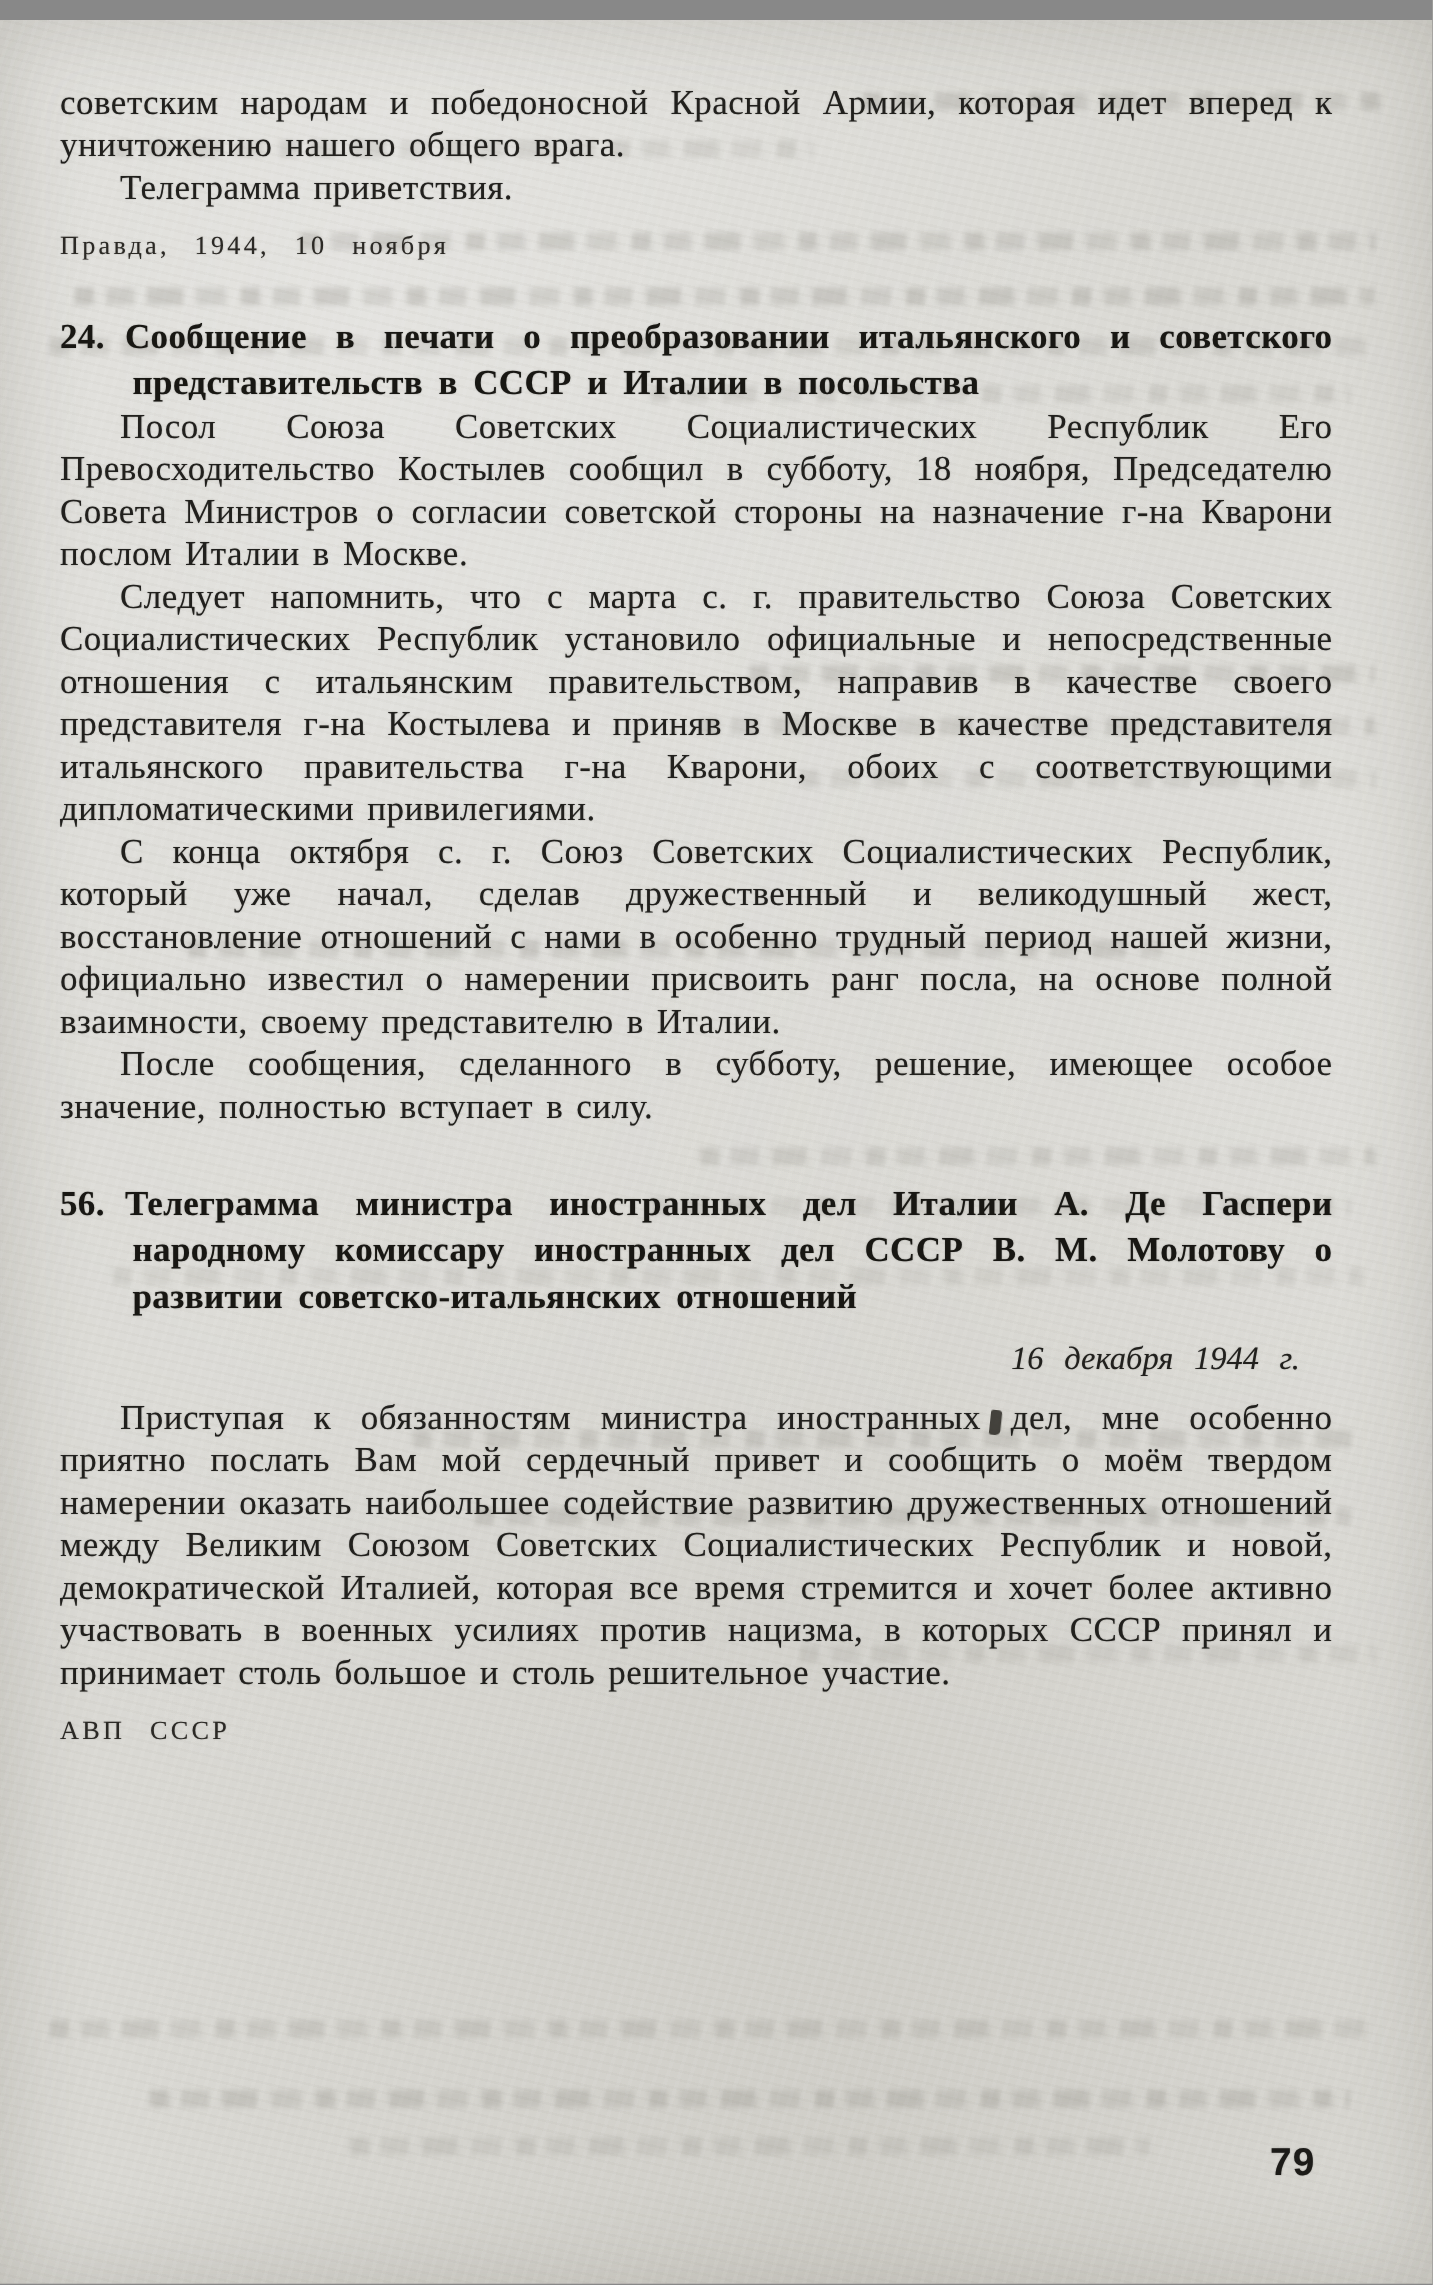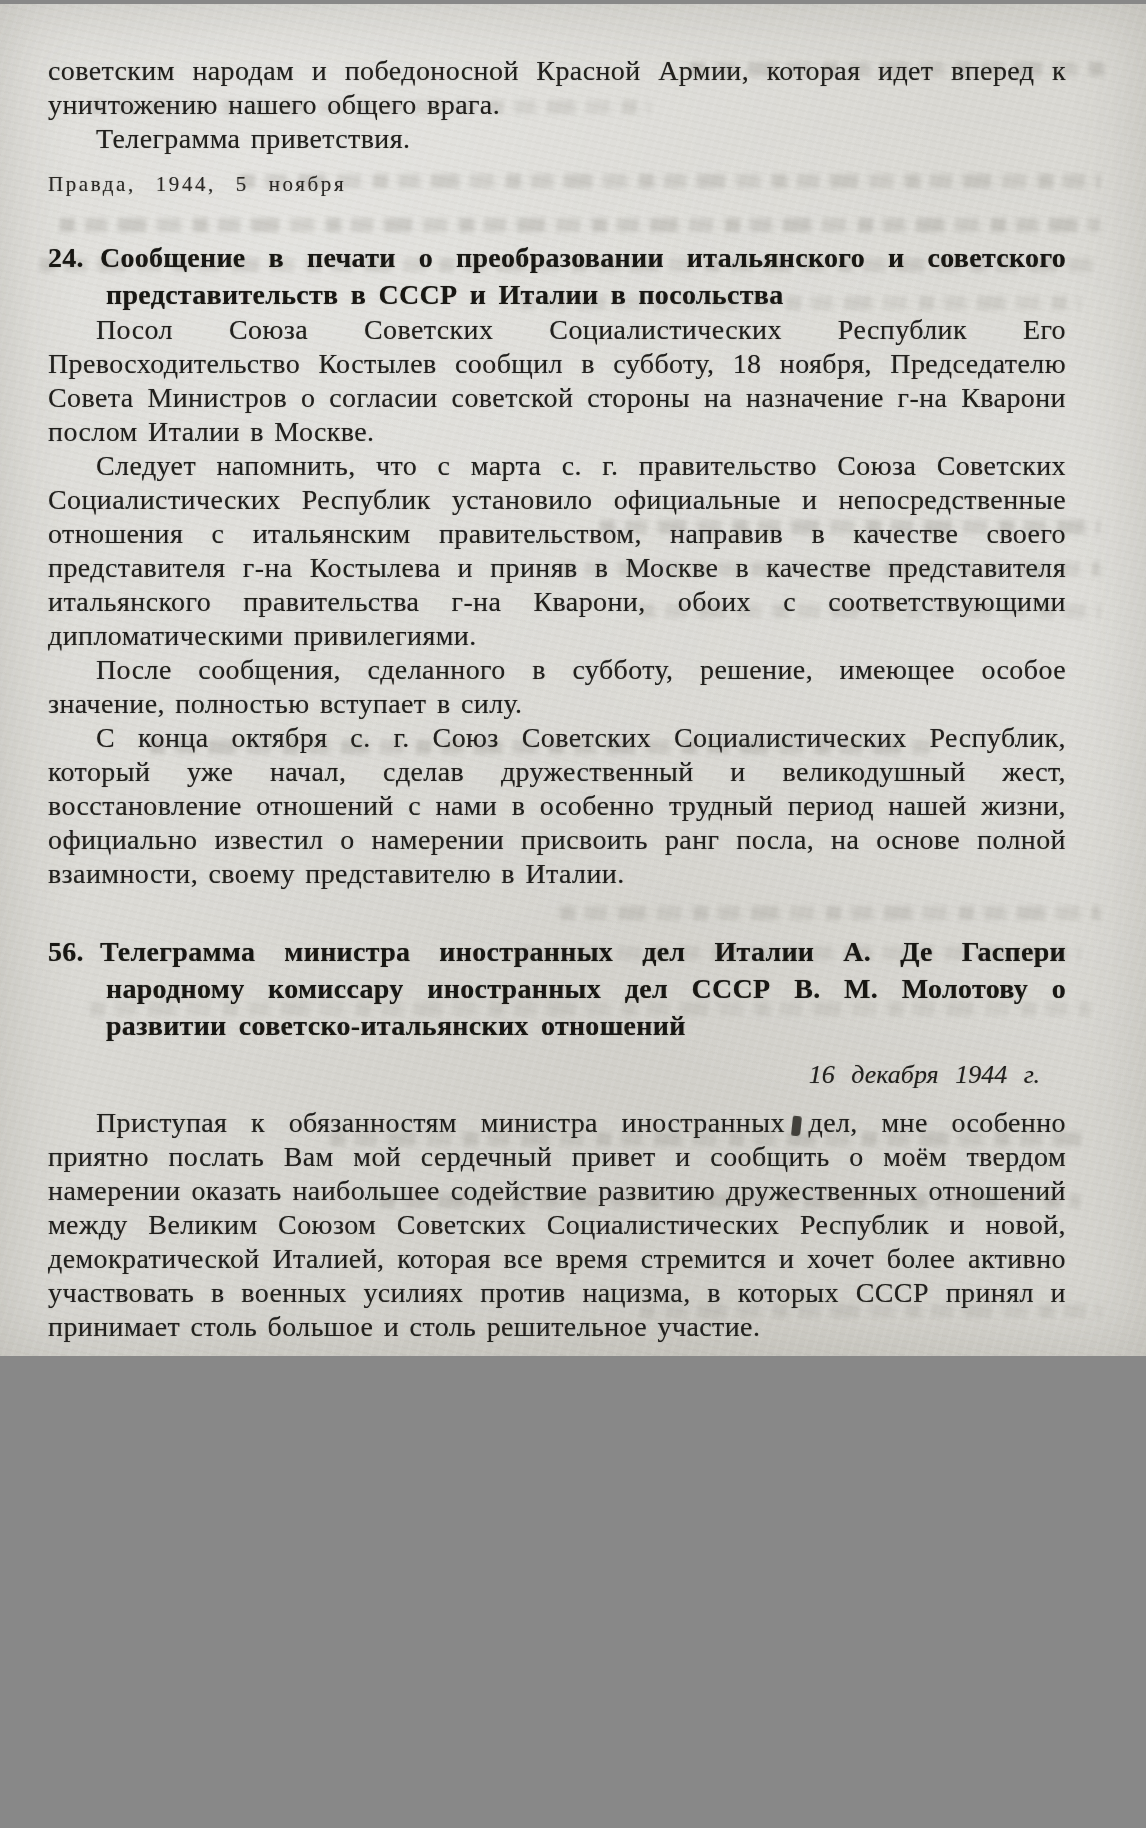--- a/index.html
+++ b/index.html
@@ -1,20 +1,20 @@
 <!DOCTYPE html>
 <html lang="ru"><head>
 <meta charset="utf-8">
 <style>
   html, body { margin: 0; padding: 0; background: #888; }
   .page {
     position: relative;
     width: 1146px;
-    height: 1352px;
-    margin: 4px auto;
+    height: 1811px;
+    margin: 16px auto;
     overflow: hidden;
     background:
       radial-gradient(ellipse at 25% 12%, rgba(255,255,255,0.30), rgba(255,255,255,0) 55%),
       radial-gradient(ellipse at 85% 45%, rgba(255,255,255,0.18), rgba(255,255,255,0) 50%),
       radial-gradient(ellipse at 60% 95%, rgba(150,145,132,0.14), rgba(150,145,132,0) 60%),
       #d9d8d3;
     box-shadow: inset 0 0 70px rgba(95,90,78,0.22);
     font-family: "Liberation Serif", serif;
     color: #21201d;
   }
@@ -130,27 +130,27 @@
   <div class="ghost" style="left:40px;  top:1600px; width:1060px; opacity:.24;"></div>
   <div class="ghost" style="left:120px; top:1656px; width:960px; opacity:.28;"></div>
   <div class="ghost" style="left:280px; top:1694px; width:640px; opacity:.20;"></div>
 
   <div class="blot"></div>
 
   <div class="content">
 
     <p class="body">советским народам и победоносной Красной Армии, которая идет вперед к уничтожению нашего общего врага.</p>
     <p class="body indent">Телеграмма приветствия.</p>
-    <p class="source">Правда, 1944, 5 ноября</p>
+    <p class="source">Правда, 1944, 10 ноября</p>
 
     <h2 class="heading"><span class="doc-num">24.</span><span>Сообщение в печати о преобразовании итальянского и советского представительств в СССР и Италии в посольства</span></h2>
     <p class="body indent">Посол Союза Советских Социалистических Республик Его Превосходительство Костылев сообщил в субботу, 18 ноября, Председателю Совета Министров о согласии советской стороны на назначение г-на Кварони послом Италии в Москве.</p>
     <p class="body indent">Следует напомнить, что с марта с. г. правительство Союза Советских Социалистических Республик установило официальные и непосредственные отношения с итальянским правительством, направив в качестве своего представителя г-на Костылева и приняв в Москве в качестве представителя итальянского правительства г-на Кварони, обоих с соответствующими дипломатическими привилегиями.</p>
+    <p class="body indent">С конца октября с. г. Союз Советских Социалистических Республик, который уже начал, сделав дружественный и великодушный жест, восстановление отношений с нами в особенно трудный период нашей жизни, официально известил о намерении присвоить ранг посла, на основе полной взаимности, своему представителю в Италии.</p>
     <p class="body indent">После сообщения, сделанного в субботу, решение, имеющее особое значение, полностью вступает в силу.</p>
-    <p class="body indent">С конца октября с. г. Союз Советских Социалистических Республик, который уже начал, сделав дружественный и великодушный жест, восстановление отношений с нами в особенно трудный период нашей жизни, официально известил о намерении присвоить ранг посла, на основе полной взаимности, своему представителю в Италии.</p>
 
     <h2 class="heading"><span class="doc-num">56.</span><span>Телеграмма министра иностранных дел Италии А. Де Гаспери народному комиссару иностранных дел СССР В. М. Молотову о развитии советско-итальянских отношений</span></h2>
     <p class="date">16 декабря 1944 г.</p>
     <p class="body indent">Приступая к обязанностям министра иностранных дел, мне особенно приятно послать Вам мой сердечный привет и сообщить о моём твердом намерении оказать наибольшее содействие развитию дружественных отношений между Великим Союзом Советских Социалистических Республик и новой, демократической Италией, которая все время стремится и хочет более активно участвовать в военных усилиях против нацизма, в которых СССР принял и принимает столь большое и столь решительное участие.</p>
     <p class="source">АВП СССР</p>
 
   </div>
 
   <div class="page-number">79</div>
 </div>

